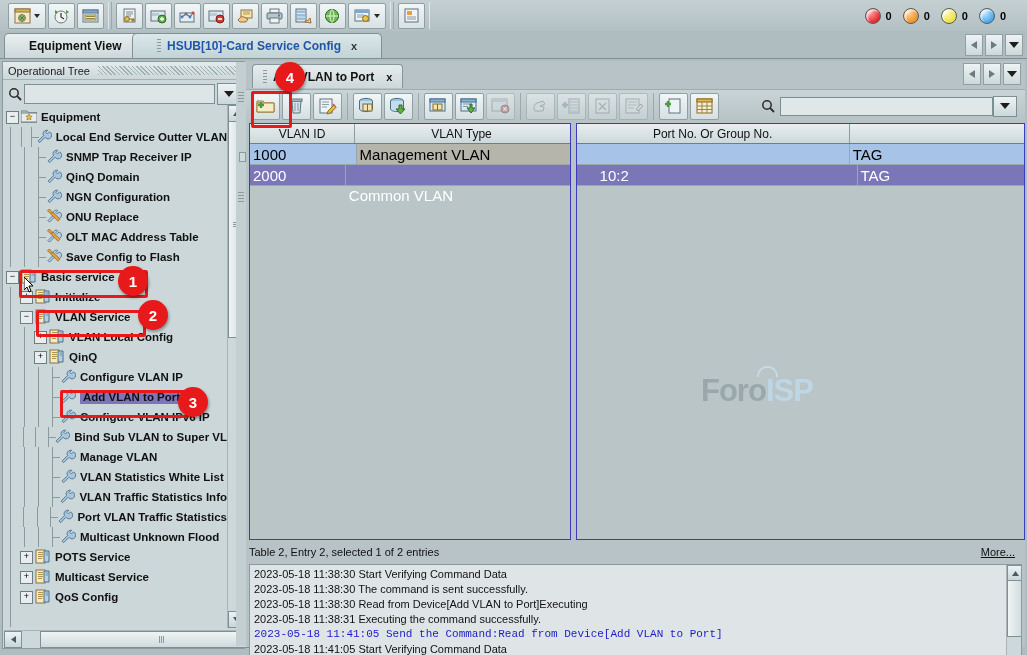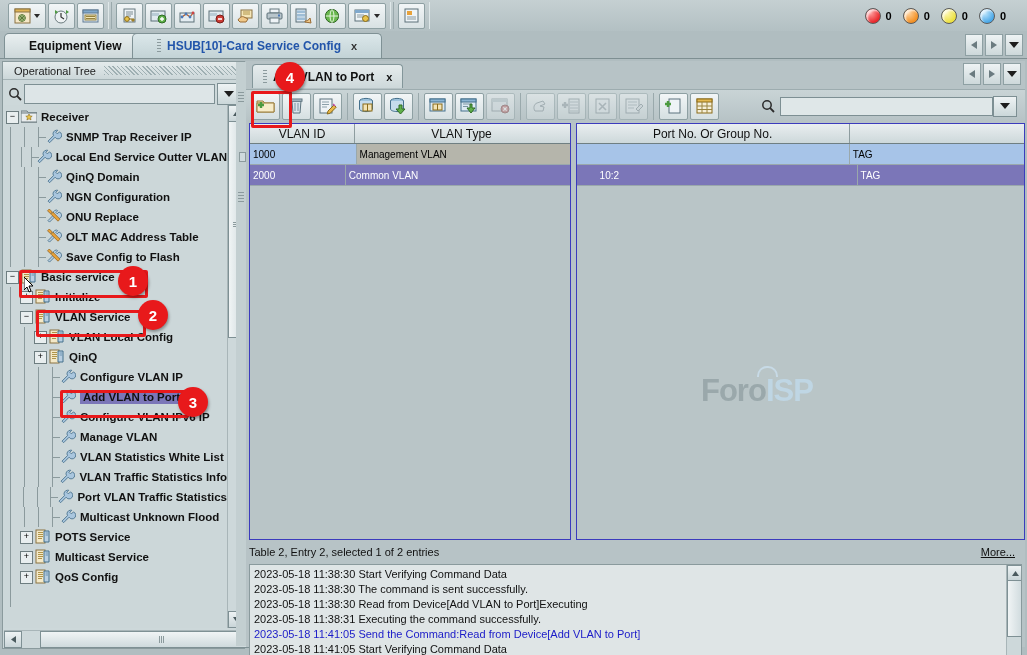--- a/index.html
+++ b/index.html
@@ -58,21 +58,21 @@
   .navbtns{position:absolute;right:4px;top:3px;display:flex;gap:2px;}
   .navb{width:16px;height:20px;border:1px solid #8ea0a3;background:linear-gradient(#eef3f4,#cdd8da);
     display:flex;align-items:center;justify-content:center;}
   .tri-l{width:0;height:0;border-top:4px solid transparent;border-bottom:4px solid transparent;border-right:6px solid #6b7b80;}
   .tri-r{width:0;height:0;border-top:4px solid transparent;border-bottom:4px solid transparent;border-left:6px solid #6b7b80;}
   .tri-d{width:0;height:0;border-left:5px solid transparent;border-right:5px solid transparent;border-top:6px solid #1d1d1d;}
 
   
   .leftpanel{position:absolute;left:2px;top:61px;width:241px;height:586px;
     background:#cdd8da;border:1px solid #8a9a9d;}
-  .panel-title{height:17px;display:flex;align-items:center;padding-left:11px;
+  .panel-title{height:17px;display:flex;align-items:center;padding-left:5px;
     font-size:11px;color:#1b1b1b;background:linear-gradient(#e4ebec,#ccd7d9);border-bottom:1px solid #a5b3b6;}
   .panel-title .hatch{flex:1;height:9px;margin:0 6px 0 8px;
     background-image:repeating-linear-gradient(45deg,#9fb0b3 0 1px,transparent 1px 3px);}
   .searchrow{height:24px;display:flex;align-items:center;background:#cdd8da;padding:2px 3px;}
   .mag{width:18px;height:18px;display:flex;align-items:center;justify-content:center;}
   .searchbox{flex:1;height:18px;background:#dde5e7;border:1px solid #7d8f93;margin-right:0;}
   .searchdrop{width:22px;height:20px;border:1px solid #7d8f93;background:linear-gradient(#eef3f4,#cbd7d9);
     display:flex;align-items:center;justify-content:center;margin-left:2px;}
   .treewrap{position:absolute;left:1px;top:43px;width:239px;height:523px;background:#ccd7d9;overflow:hidden;}
   .tree{position:absolute;left:0;top:0;width:223px;padding-top:2px;}
@@ -129,40 +129,40 @@
 
   
   .tables{position:absolute;left:0;top:62px;width:779px;height:417px;display:flex;}
   .tbl{border:1px solid #3b3bbd;background:#b9c5c7;overflow:hidden;}
   .tbl.left{width:320px;margin-left:3px;}
   .tbl.right{width:448px;margin-left:5px;}
   .thead{display:flex;height:19px;background:linear-gradient(#e9eef0,#cdd8da);border-bottom:1px solid #6f7f82;}
   .th{font-size:12px;color:#111;display:flex;align-items:center;justify-content:center;
     border-right:1px solid #8d9c9f;height:100%;}
   .trw{display:flex;height:20px;border-bottom:1px solid #9aa8ab;}
-  .td{font-size:10px;display:flex;align-items:center;padding-left:3px;border-right:1px solid #9aa8ab;height:100%;
+  .td{font-size:15px;display:flex;align-items:center;padding-left:3px;border-right:1px solid #9aa8ab;height:100%;
     overflow:hidden;white-space:nowrap;}
   .r1{background:#a7c4e8;}
   .r1 .td.alt{background:#b5b5ab;}
   .r2{background:#7b76b8;color:#fff;}
   .watermark{position:absolute;left:455px;top:312px;font-size:31px;font-weight:bold;
     letter-spacing:-1px;pointer-events:none;}
   .wm-a{color:#9aa8ab;}
   .wm-b{color:#bfd6e4;}
   .wm-arc{position:absolute;left:56px;top:-7px;width:17px;height:9px;border:2px solid #c7dae6;
     border-bottom:none;border-radius:10px 10px 0 0;}
 
   .statusline{position:absolute;left:3px;top:481px;width:770px;height:20px;display:flex;align-items:center;
     font-size:11px;color:#111;}
   .statusline .more{margin-left:auto;text-decoration:underline;padding-right:4px;}
 
   .logpanel{position:absolute;left:3px;top:503px;width:771px;height:145px;
     background:#dfe5e6;border:1px solid #8a9a9d;overflow:hidden;}
   .logline{font-size:11px;line-height:15px;padding-left:4px;color:#111;white-space:nowrap;}
-  .logline.blue{color:#1b1bc8;}
+  .logline.blue{color:#1b1bc8;font-family:Liberation Mono, monospace;}
   .logscroll{position:absolute;right:0;top:0;width:14px;height:143px;background:#cdd8da;border-left:1px solid #a8b5b8;}
   .lsb-btn{width:14px;height:14px;border:1px solid #7e9094;background:linear-gradient(#eef3f4,#c9d5d8);
     display:flex;align-items:center;justify-content:center;}
   .lsb-thumb{position:absolute;left:0;top:15px;width:14px;height:55px;border:1px solid #7e9094;
     background:linear-gradient(90deg,#f0f4f5,#cfdadd);}
 
   
   .redbox{position:absolute;border:3px solid #e8191b;border-radius:2px;pointer-events:none;}
   .badge{position:absolute;width:30px;height:30px;border-radius:50%;background:#e8191b;color:#fff;
     font-size:15px;font-weight:bold;display:flex;align-items:center;justify-content:center;
@@ -345,39 +345,39 @@
     <div class="treewrap">
       <div class="tree" id="tree-root">
           <div class="trow">
             <span class="ind" style="width:2px"></span>
             <span class="exp">−</span>
             <span class="ico"><svg width="16" height="14" viewBox="0 0 16 14">
                 <path d="M0 2h6l1.4 1.8H16V13H0z" fill="#d9dde0" stroke="#6d7d80"></path>
                 <path d="M0 4h16v9H0z" fill="#e9edef" stroke="#6d7d80"></path>
                 <path d="M8 5l1 2 2.2.2-1.7 1.5.5 2.2L8 9.8 5.9 11l.6-2.2L4.8 7.2 7 7z" fill="#e8c34a" stroke="#8a6b18" stroke-width=".6"></path>
               </svg></span>
-            <span class="lbl">Receiver</span>
+            <span class="lbl">Equipment</span>
+          </div>
+          <div class="trow leaf">
+            <span class="elbow"></span>
+            <span class="elbow"></span>
+            <span class="elbow dash"></span>
+            <span class="ico"><svg width="16" height="14" viewBox="0 0 16 14">
+                <path d="M10.5 1.2a3.6 3.6 0 00-3 5.4L2 12.1l1.6 1.6 5.5-5.5a3.6 3.6 0 104.3-5.3l-2 2-1.6-1.6 2-2a3.6 3.6 0 00-1.3-.1z" fill="#a9c6de" stroke="#3f6a87" stroke-width=".8"></path>
+              </svg></span>
+            <span class="lbl">Local End Service Outter VLAN</span>
           </div>
           <div class="trow leaf">
             <span class="elbow"></span>
             <span class="elbow"></span>
             <span class="elbow dash"></span>
             <span class="ico"><svg width="16" height="14" viewBox="0 0 16 14">
                 <path d="M10.5 1.2a3.6 3.6 0 00-3 5.4L2 12.1l1.6 1.6 5.5-5.5a3.6 3.6 0 104.3-5.3l-2 2-1.6-1.6 2-2a3.6 3.6 0 00-1.3-.1z" fill="#a9c6de" stroke="#3f6a87" stroke-width=".8"></path>
               </svg></span>
             <span class="lbl">SNMP Trap Receiver IP</span>
-          </div>
-          <div class="trow leaf">
-            <span class="elbow"></span>
-            <span class="elbow"></span>
-            <span class="elbow dash"></span>
-            <span class="ico"><svg width="16" height="14" viewBox="0 0 16 14">
-                <path d="M10.5 1.2a3.6 3.6 0 00-3 5.4L2 12.1l1.6 1.6 5.5-5.5a3.6 3.6 0 104.3-5.3l-2 2-1.6-1.6 2-2a3.6 3.6 0 00-1.3-.1z" fill="#a9c6de" stroke="#3f6a87" stroke-width=".8"></path>
-              </svg></span>
-            <span class="lbl">Local End Service Outter VLAN</span>
           </div>
           <div class="trow leaf">
             <span class="elbow"></span>
             <span class="elbow"></span>
             <span class="elbow dash"></span>
             <span class="ico"><svg width="16" height="14" viewBox="0 0 16 14">
                 <path d="M10.5 1.2a3.6 3.6 0 00-3 5.4L2 12.1l1.6 1.6 5.5-5.5a3.6 3.6 0 104.3-5.3l-2 2-1.6-1.6 2-2a3.6 3.6 0 00-1.3-.1z" fill="#a9c6de" stroke="#3f6a87" stroke-width=".8"></path>
               </svg></span>
             <span class="lbl">QinQ Domain</span>
           </div>
@@ -515,20 +515,30 @@
             <span class="lbl">Configure VLAN IPv6 IP</span>
           </div>
           <div class="trow leaf">
             <span class="elbow"></span>
             <span class="elbow"></span>
             <span class="elbow"></span>
             <span class="elbow dash"></span>
             <span class="ico"><svg width="16" height="14" viewBox="0 0 16 14">
                 <path d="M10.5 1.2a3.6 3.6 0 00-3 5.4L2 12.1l1.6 1.6 5.5-5.5a3.6 3.6 0 104.3-5.3l-2 2-1.6-1.6 2-2a3.6 3.6 0 00-1.3-.1z" fill="#a9c6de" stroke="#3f6a87" stroke-width=".8"></path>
               </svg></span>
+            <span class="lbl">Bind Sub VLAN to Super VL</span>
+          </div>
+          <div class="trow leaf">
+            <span class="elbow"></span>
+            <span class="elbow"></span>
+            <span class="elbow"></span>
+            <span class="elbow dash"></span>
+            <span class="ico"><svg width="16" height="14" viewBox="0 0 16 14">
+                <path d="M10.5 1.2a3.6 3.6 0 00-3 5.4L2 12.1l1.6 1.6 5.5-5.5a3.6 3.6 0 104.3-5.3l-2 2-1.6-1.6 2-2a3.6 3.6 0 00-1.3-.1z" fill="#a9c6de" stroke="#3f6a87" stroke-width=".8"></path>
+              </svg></span>
             <span class="lbl">Manage VLAN</span>
           </div>
           <div class="trow leaf">
             <span class="elbow"></span>
             <span class="elbow"></span>
             <span class="elbow"></span>
             <span class="elbow dash"></span>
             <span class="ico"><svg width="16" height="14" viewBox="0 0 16 14">
                 <path d="M10.5 1.2a3.6 3.6 0 00-3 5.4L2 12.1l1.6 1.6 5.5-5.5a3.6 3.6 0 104.3-5.3l-2 2-1.6-1.6 2-2a3.6 3.6 0 00-1.3-.1z" fill="#a9c6de" stroke="#3f6a87" stroke-width=".8"></path>
               </svg></span>
@@ -798,21 +808,21 @@
         <div class="thead">
           <div class="th" style="width:104px;">VLAN ID</div>
           <div class="th" style="width:213px;border-right:none;">VLAN Type</div>
         </div>
         <div class="trw r1">
           <div class="td" style="width:104px;">1000</div>
           <div class="td alt" style="width:213px;border-right:none;">Management VLAN</div>
         </div>
         <div class="trw r2">
           <div class="td" style="width:104px;">2000</div>
-          <div class="td" style="width:250px;border-right:none;">Common VLAN</div>
+          <div class="td" style="width:250px;border-right:none;margin-top:20px;">Common VLAN</div>
         </div>
       </div>
 
       <div class="tbl right">
         <div class="thead">
           <div class="th" style="width:272px;">Port No. Or Group No.</div>
         </div>
         <div class="trw r1">
           <div class="td" style="width:272px;"></div>
           <div class="td" style="width:173px;border-right:none;">TAG</div>

